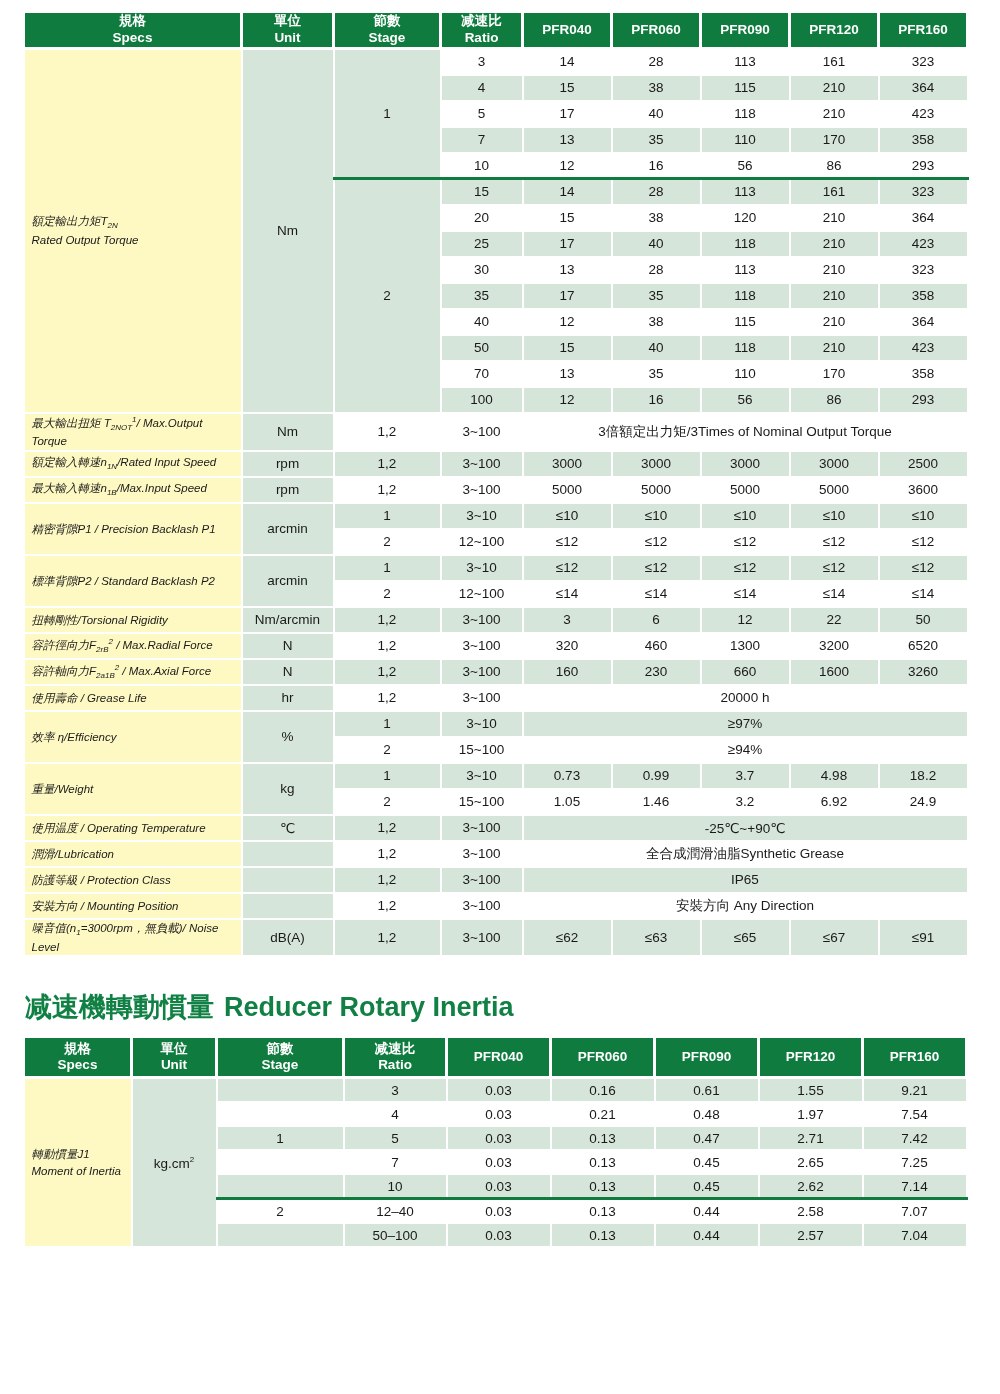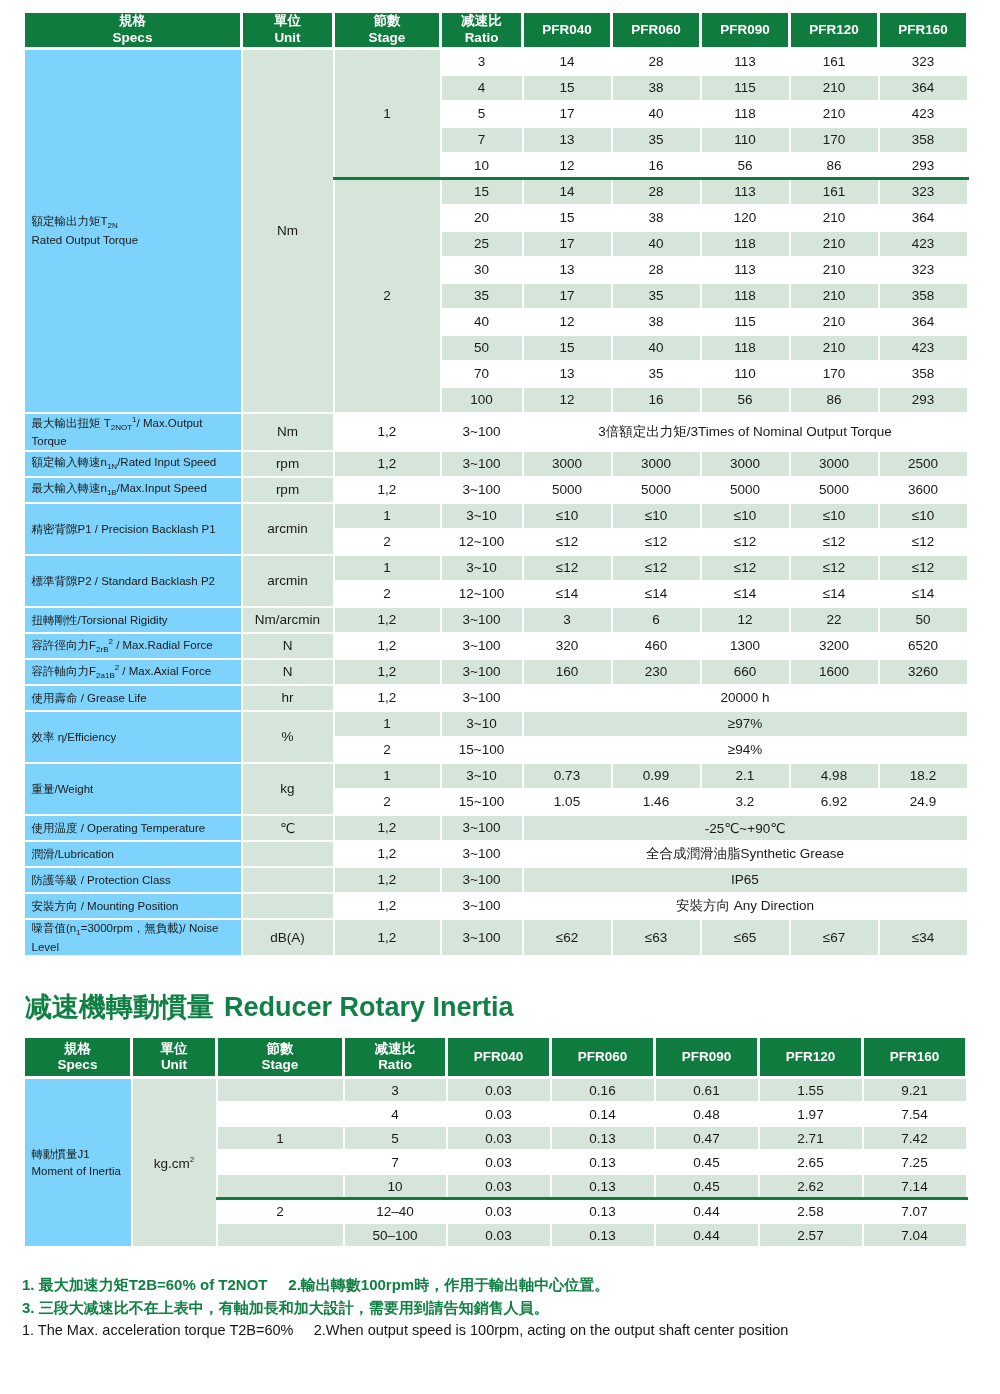--- a/index.html
+++ b/index.html
@@ -13,21 +13,21 @@
   #table1{width:946px;}
   #table2{width:945px;}
   th,td{border:2px solid #ffffff;padding:0 2px;text-align:center;vertical-align:middle;overflow:hidden;}
   th{background:#0F7B3E;color:#ffffff;font-weight:bold;font-size:13.5px;line-height:1.25;height:34px;border:3px solid #ffffff;}
   #table2 th{height:38px;}
   td{font-size:13.5px;height:22px;}
   #table1 tbody tr{height:26px;}
   #table2 tbody tr{height:24px;}
   .g{background:#D6E5D9;}
   .w{background:#ffffff;}
-  .lbl{background:#7dd3fc;text-align:left;font-size:11.5px;line-height:1.45;padding-left:7px;}
+  .lbl{background:#fef9c3;text-align:left;font-size:11.5px;line-height:1.45;padding-left:7px;font-style:italic;}
   .sb{border-bottom:3px solid #0F7B3E;}
   sub{font-size:8px;}
   sup{font-size:8px;}
   .fns{margin-top:26px;}
   .fn-zh{color:#108044;font-weight:bold;font-size:15px;line-height:1.5;white-space:pre-wrap;}
   .fn-en{color:#151515;font-size:14.5px;line-height:1.42;white-space:pre-wrap;margin-top:1px;}
 </style>
 </head>
 <body>
 
@@ -297,21 +297,21 @@
           <td class="rt w">15~100</td>
           <td colspan="5" class="sp w">≥94%</td>
         </tr>
         <tr>
           <td rowspan="2" class="lbl">重量/Weight</td>
           <td rowspan="2" class="u g">kg</td>
           <td class="st g">1</td>
           <td class="rt g">3~10</td>
           <td class="g">0.73</td>
           <td class="g">0.99</td>
-          <td class="g">2.1</td>
+          <td class="g">3.7</td>
           <td class="g">4.98</td>
           <td class="g">18.2</td>
         </tr>
         <tr>
           <td class="st w">2</td>
           <td class="rt w">15~100</td>
           <td class="w">1.05</td>
           <td class="w">1.46</td>
           <td class="w">3.2</td>
           <td class="w">6.92</td>
@@ -347,21 +347,21 @@
         </tr>
         <tr>
           <td class="lbl">噪音值(n<sub>1</sub>=3000rpm，無負載)/ Noise Level</td>
           <td class="u g">dB(A)</td>
           <td class="st g">1,2</td>
           <td class="rt g">3~100</td>
           <td class="g">≤62</td>
           <td class="g">≤63</td>
           <td class="g">≤65</td>
           <td class="g">≤67</td>
-          <td class="g">≤34</td>
+          <td class="g">≤91</td>
         </tr>
       </tbody>
     </table>
 
   <div class="title title2"><span>减速機轉動慣量</span><span class="en">Reducer Rotary Inertia</span></div>
 
   <table id="table2">
     <colgroup>
       <col style="width:108px">
         <col style="width:85px">
@@ -395,21 +395,21 @@
           <td class="g">0.03</td>
           <td class="g">0.16</td>
           <td class="g">0.61</td>
           <td class="g">1.55</td>
           <td class="g">9.21</td>
         </tr>
         <tr>
           <td class="st w"></td>
           <td class="rt w">4</td>
           <td class="w">0.03</td>
-          <td class="w">0.14</td>
+          <td class="w">0.21</td>
           <td class="w">0.48</td>
           <td class="w">1.97</td>
           <td class="w">7.54</td>
         </tr>
         <tr>
           <td class="st g">1</td>
           <td class="rt g">5</td>
           <td class="g">0.03</td>
           <td class="g">0.13</td>
           <td class="g">0.47</td>
@@ -448,20 +448,14 @@
           <td class="rt g">50–100</td>
           <td class="g">0.03</td>
           <td class="g">0.13</td>
           <td class="g">0.44</td>
           <td class="g">2.57</td>
           <td class="g">7.04</td>
         </tr>
       </tbody>
     </table>
 
-  <div class="fns">
-    <div class="fn-zh">1. 最大加速力矩T2B=60% of T2NOT     2.輸出轉數100rpm時，作用于輸出軸中心位置。</div>
-    <div class="fn-zh">3. 三段大减速比不在上表中，有軸加長和加大設計，需要用到請告知銷售人員。</div>
-    <div class="fn-en">1. The Max. acceleration torque T2B=60%     2.When output speed is 100rpm, acting on the output shaft center position</div>
-
-  </div>
 
 </div>
 
 </body></html>

